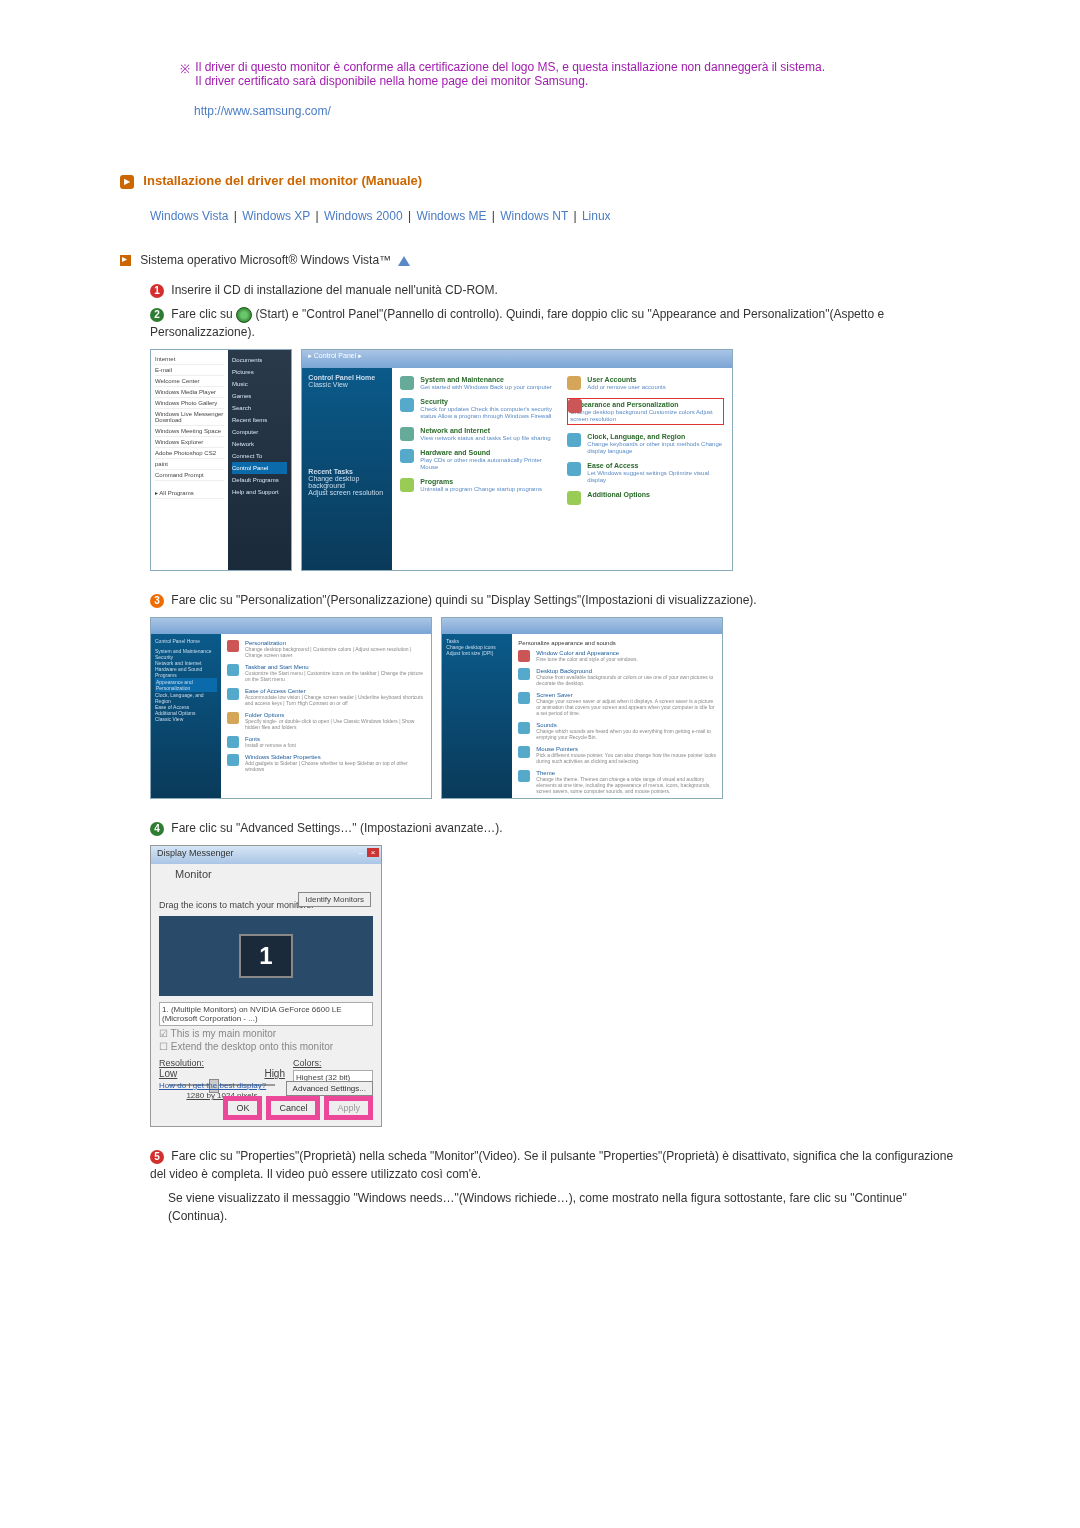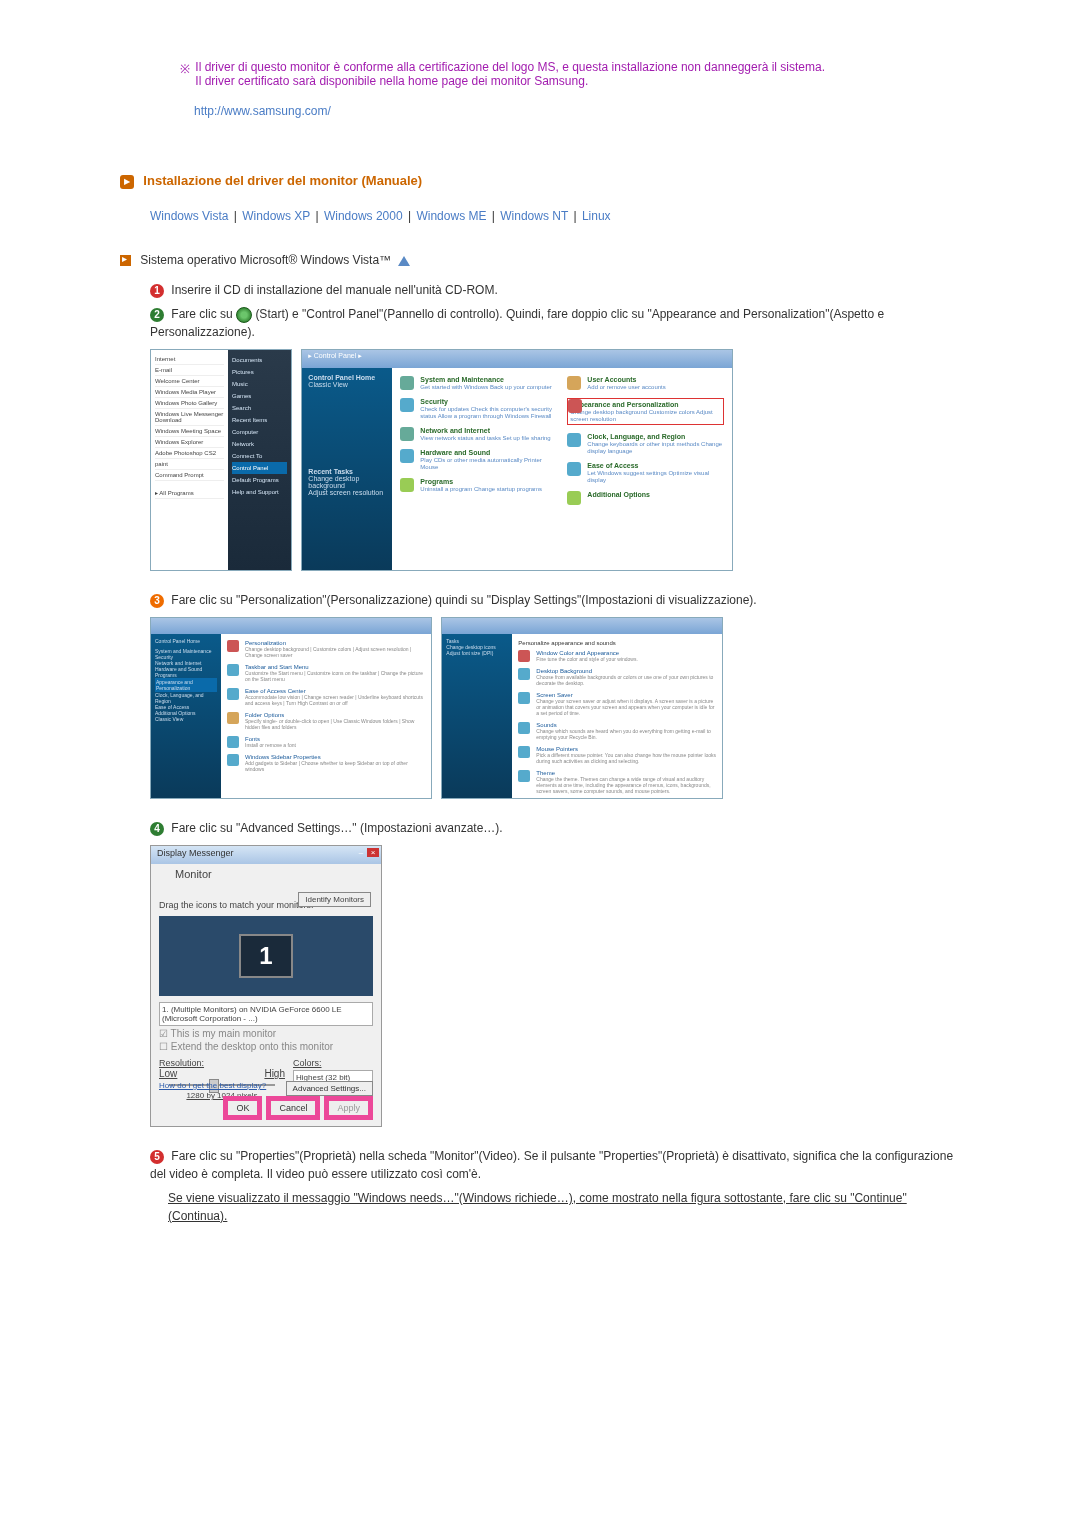--- a/index.html
+++ b/index.html
@@ -545,18 +545,18 @@
         <span class="btn" style="color:#999;">Apply</span>
       </div>
     </div>
   </div>
 
   <div class="step-content">
     <div class="line">
       <span class="step-badge badge-red">5</span>
       <span>Fare clic su "Properties"(Proprietà) nella scheda "Monitor"(Video). Se il pulsante "Properties"(Proprietà) è disattivato, significa che la configurazione del video è completa. Il video può essere utilizzato così com'è.</span>
     </div>
-    <div class="line" style="margin-left:18px;text-decoration:underline;">
+    <div class="line" style="margin-left:18px;">
       <span>Se viene visualizzato il messaggio "Windows needs…"(Windows richiede…), come mostrato nella figura sottostante, fare clic su "Continue"(Continua).</span>
     </div>
   </div>
 
 </div>
 
 </body></html>

